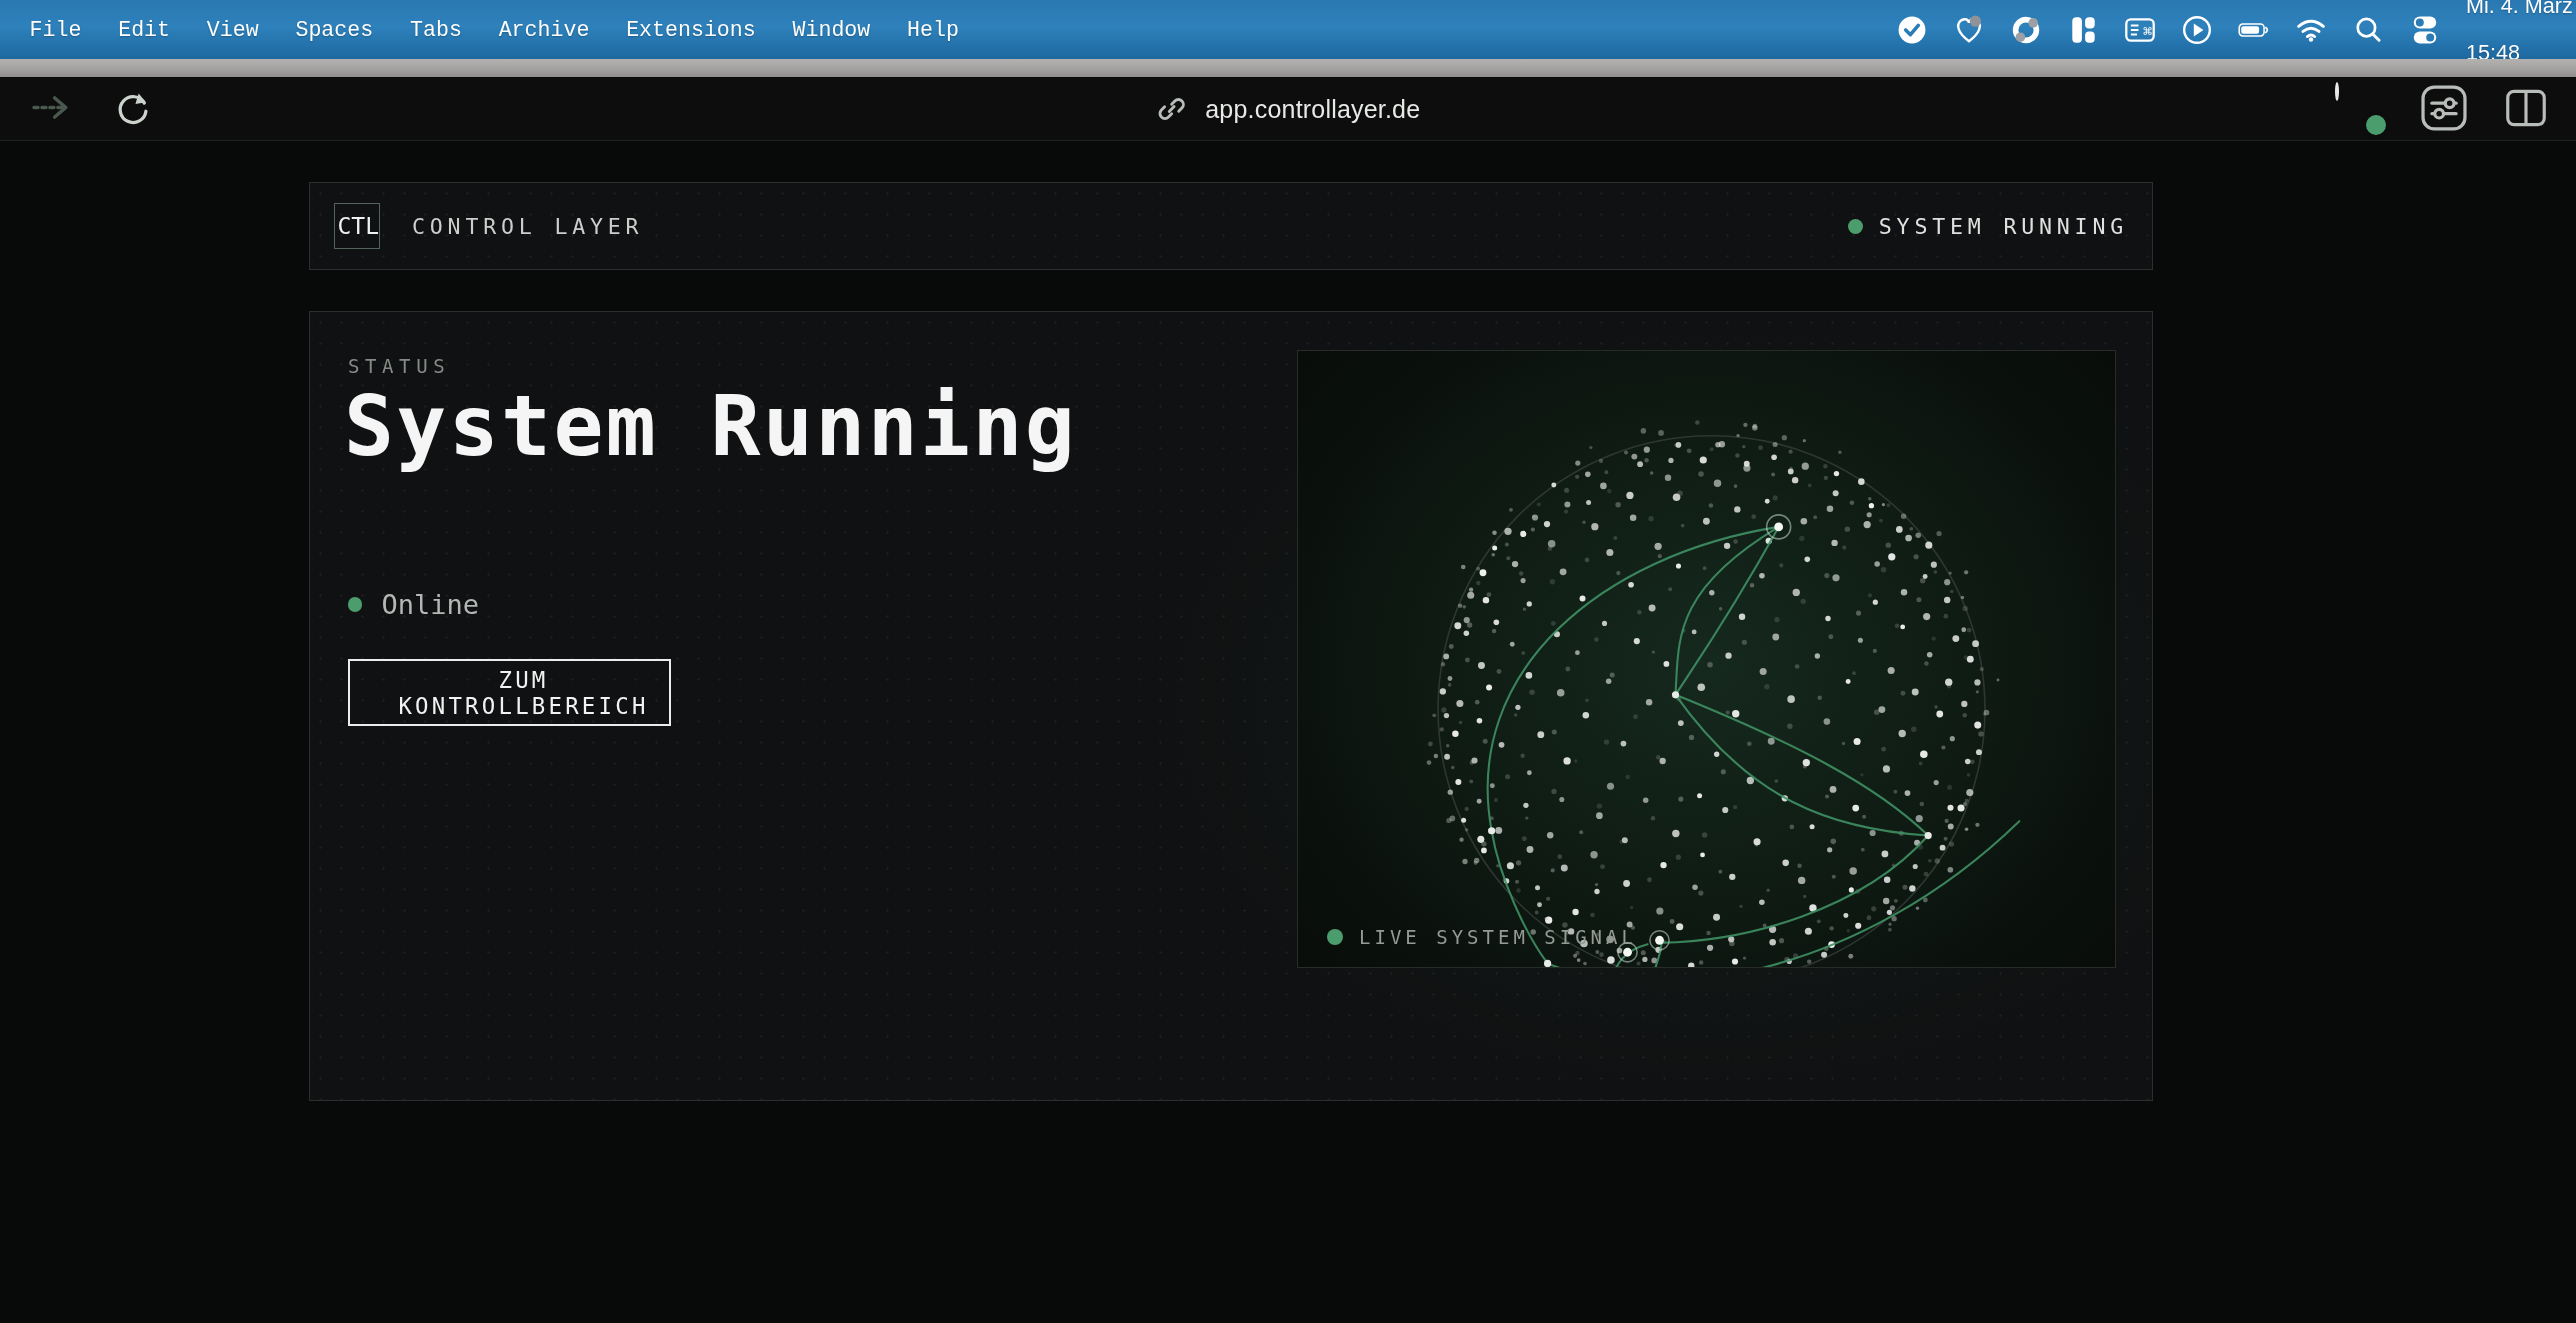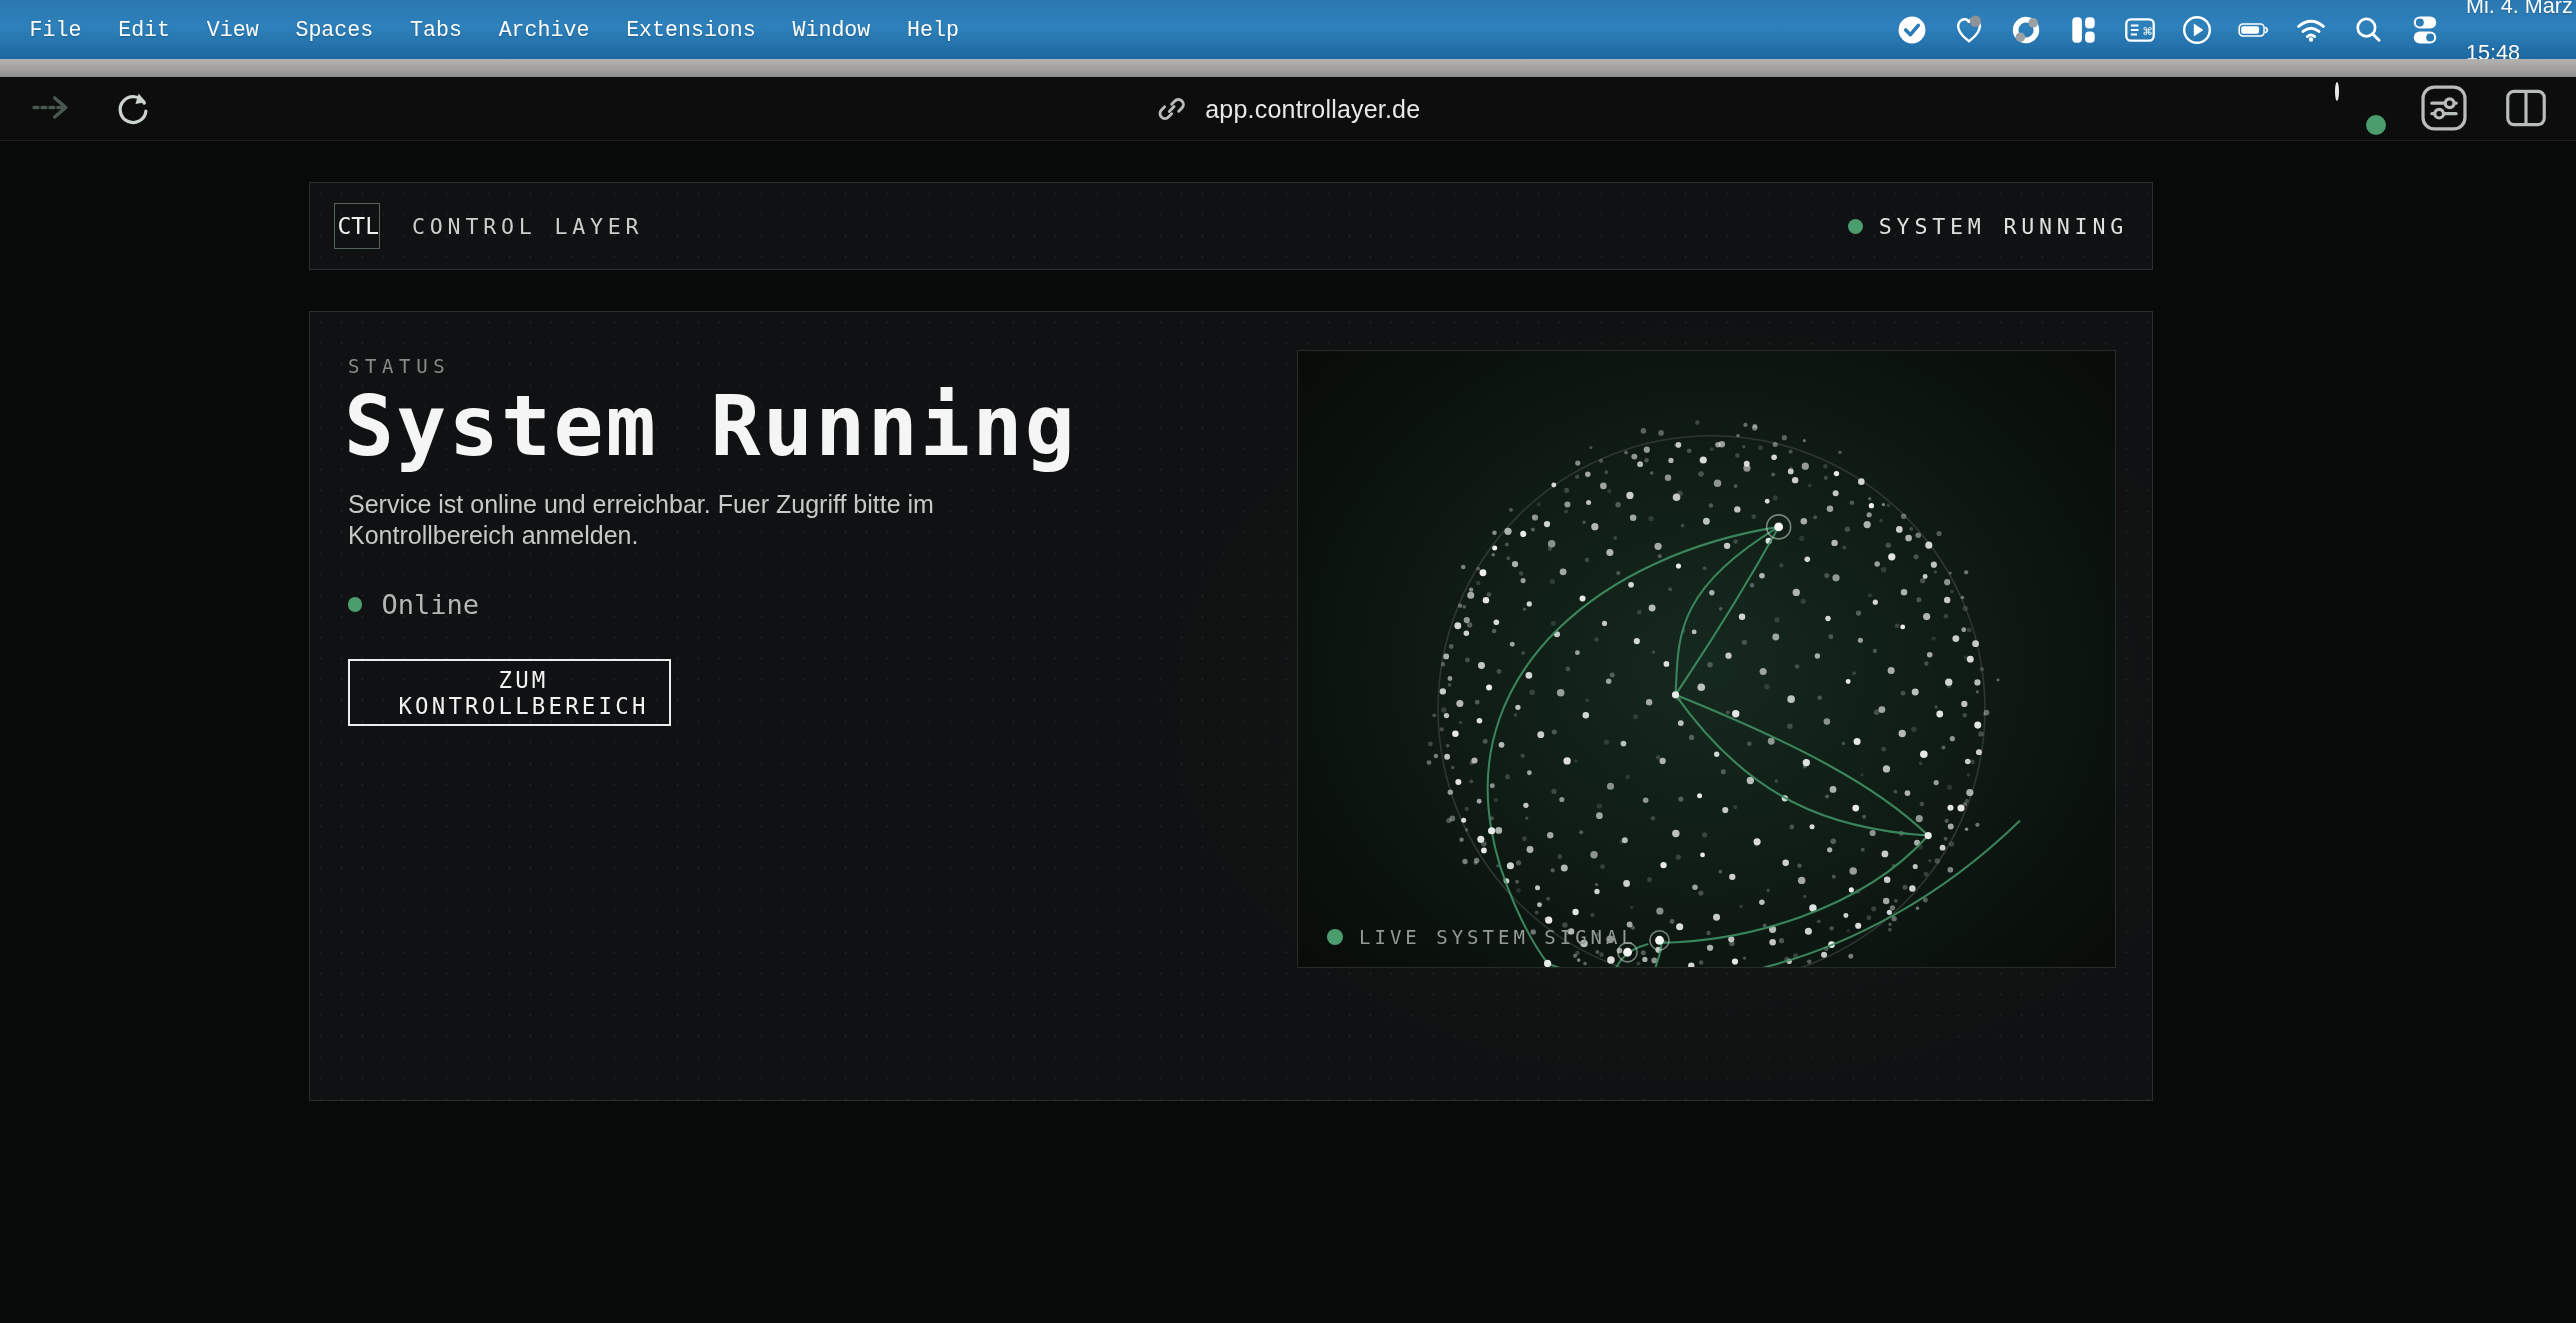--- a/index.html
+++ b/index.html
@@ -226,21 +226,20 @@
     <span class="brand">CONTROL LAYER</span>
     <div class="sys-status">
       <span class="g-dot"></span>
       <span class="sys-status-label">SYSTEM RUNNING</span>
     </div>
   </div>
 
   <div class="card main-card">
     <div class="status-label">STATUS</div>
     <h1 class="page-title">System Running</h1>
-    <p class="page-desc">Service ist online und erreichbar. Fuer Zugriff bitte im Kontrollbereich anmelden.</p>
     <div class="online-row">
       <span class="online-dot"></span>
       <span class="online-label">Online</span>
     </div>
     <button class="cta-btn">ZUM KONTROLLBEREICH</button>
 
     <div class="signal-panel">
       <svg class="sphere" id="sphere-svg" width="819" height="714" viewBox="0 0 1024 893">
         <defs>
           <radialGradient id="panelGrad" cx="50%" cy="44%" r="68%">

